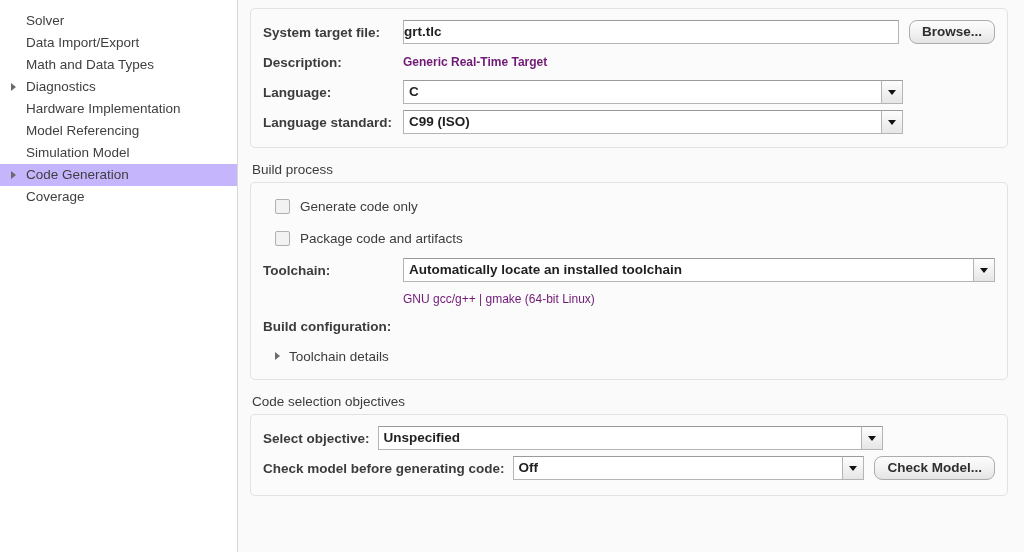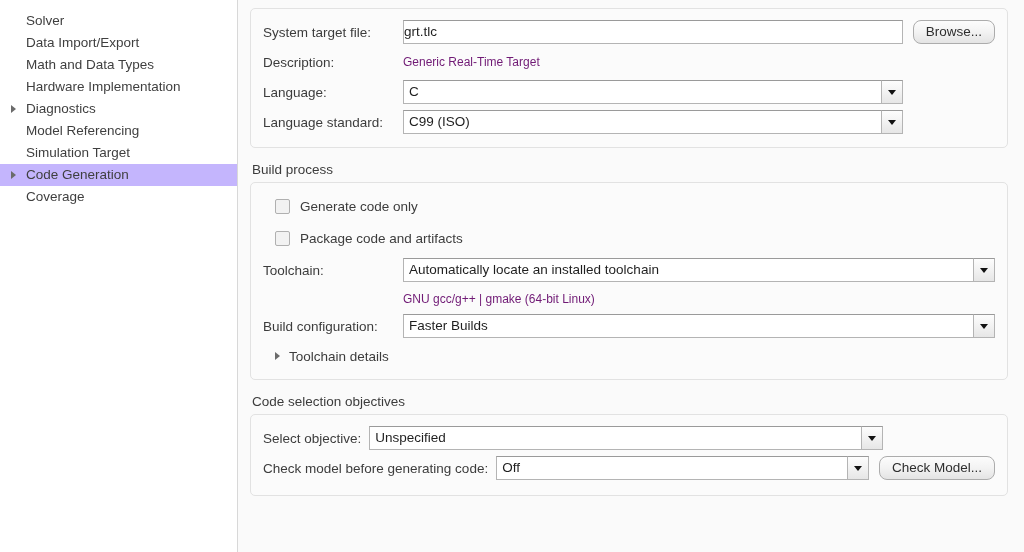--- a/index.html
+++ b/index.html
@@ -85,20 +85,21 @@
     background: #fbfbfb;
     box-sizing: border-box;
     padding: 10px 12px 12px 12px;
   }
 
   .row {
     display: flex;
     align-items: center;
     height: 26px;
     margin-bottom: 4px;
+    font-weight: bold;
   }
   .row:last-child { margin-bottom: 0; }
 
   .lbl {
     font-size: 13.5px;
     color: #3c3c3c;
     white-space: nowrap;
     flex: 0 0 auto;
   }
   .lbl.w-target { width: 140px; }
@@ -254,34 +255,34 @@
 
     <div class="tree-item">
       <span>Data Import/Export</span>
     </div>
 
     <div class="tree-item">
       <span>Math and Data Types</span>
     </div>
 
     <div class="tree-item">
-      <span>Hardware Implementation</span>
-    </div>
-
-    <div class="tree-item">
       <span class="tree-arrow"></span>
       <span>Diagnostics</span>
     </div>
 
     <div class="tree-item">
+      <span>Hardware Implementation</span>
+    </div>
+
+    <div class="tree-item">
       <span>Model Referencing</span>
     </div>
 
     <div class="tree-item">
-      <span>Simulation Target</span>
+      <span>Simulation Model</span>
     </div>
 
     <div class="tree-item selected">
       <span class="tree-arrow"></span>
       <span>Code Generation</span>
     </div>
 
     <div class="tree-item">
       <span>Coverage</span>
     </div>
@@ -348,24 +349,20 @@
           </div>
         </div>
 
         <div class="subtext-row">
           <div class="spacer-140"></div>
           <div class="static-text">GNU gcc/g++ | gmake (64-bit Linux)</div>
         </div>
 
         <div class="row">
           <div class="lbl w-build">Build configuration:</div>
-          <div class="combo" style="flex:1 1 auto;">
-            <div class="combo-text">Faster Builds</div>
-            <div class="combo-btn"></div>
-          </div>
         </div>
 
         <div class="expander">
           <span class="exp-arrow"></span>
           <span class="exp-label">Toolchain details</span>
         </div>
 
       </div>
     </div>
 

